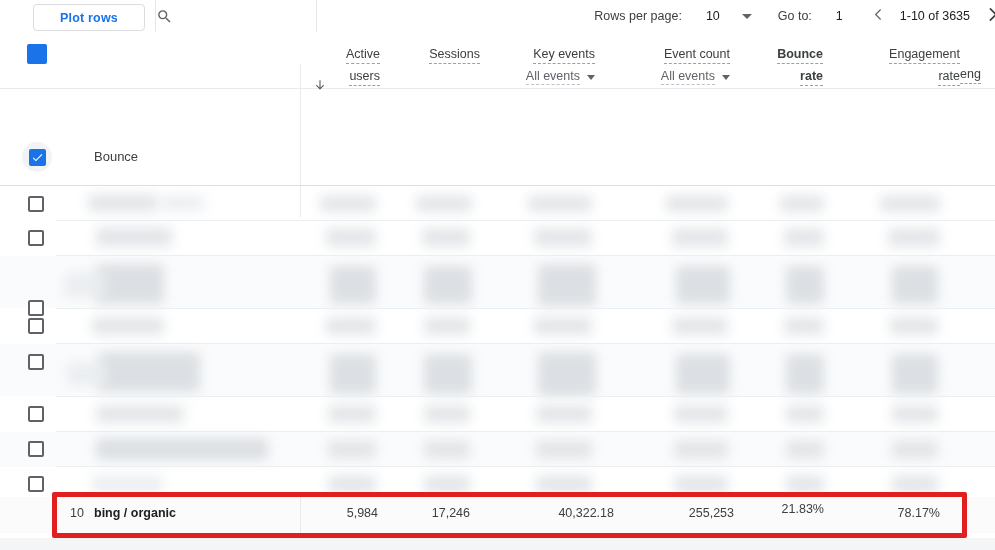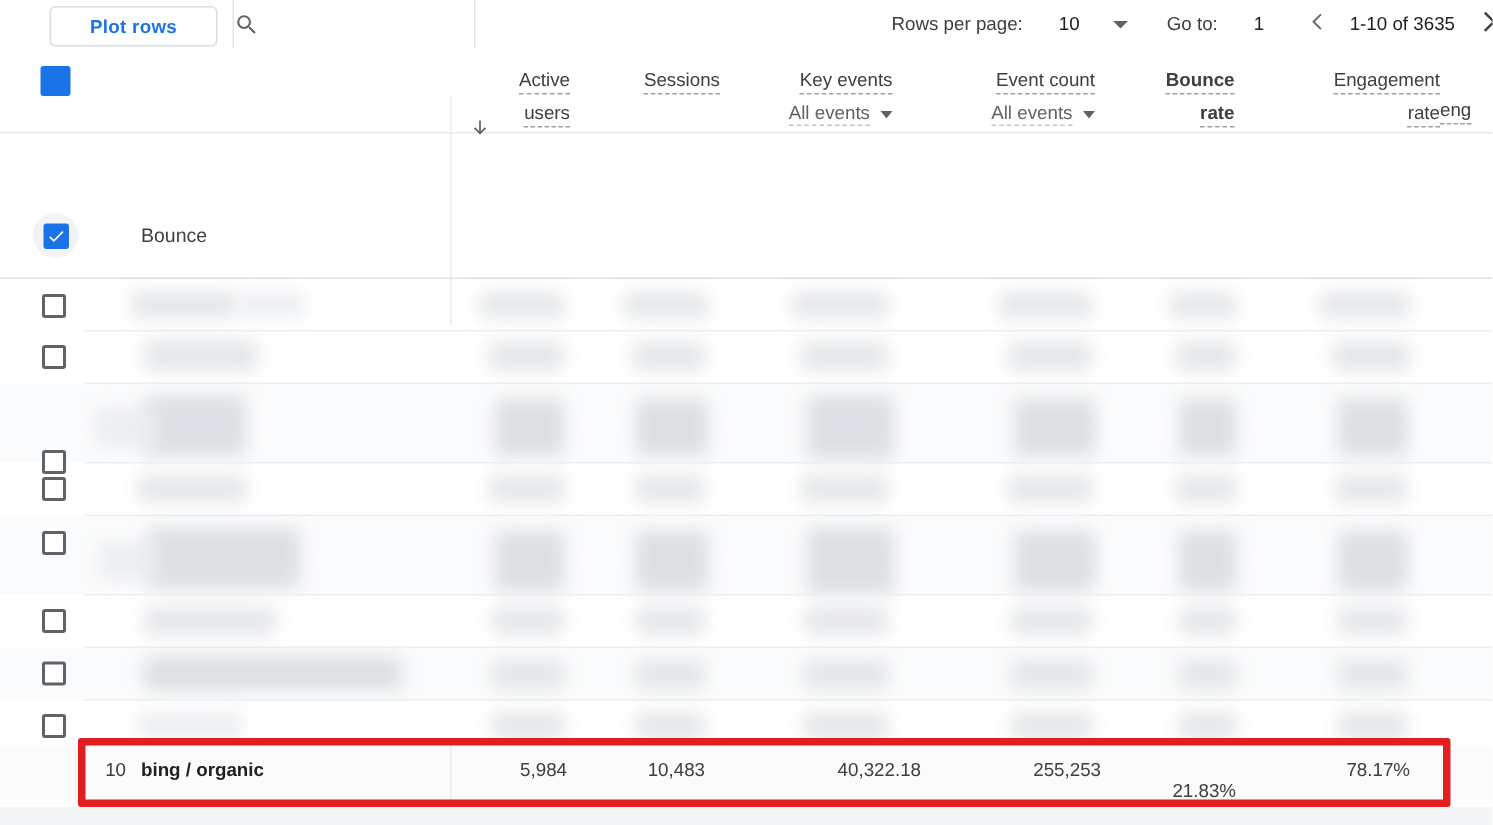--- a/index.html
+++ b/index.html
@@ -320,23 +320,23 @@
     <div class="row-sep" style="top:315px;"></div>
 
     <div class="row alt" style="top:281px;height:0;"></div>
   </div>
 
   <div class="lastcheck"></div>
   <div class="last-row">
     <div class="idx">10</div>
     <div class="srcname">bing / organic</div>
     <div class="cellnum" style="left:300px;top:9px;width:78px;">5,984</div>
-    <div class="cellnum" style="left:392px;top:9px;width:78px;">10,483</div>
+    <div class="cellnum" style="left:392px;top:9px;width:78px;">17,246</div>
     <div class="cellnum" style="left:490px;top:9px;width:124px;">40,322.18</div>
     <div class="cellnum" style="left:630px;top:9px;width:104px;">255,253</div>
-    <div class="cellnum" style="left:740px;top:23px;width:84px;">21.83%</div>
+    <div class="cellnum" style="left:740px;top:5px;width:84px;">21.83%</div>
     <div class="cellnum" style="left:840px;top:9px;width:100px;">78.17%</div>
   </div>
   <div class="vdiv2"></div>
   <div class="hl-box"></div>
   <div class="bottom-strip"></div>
 
 </div>
 
 </body></html>

